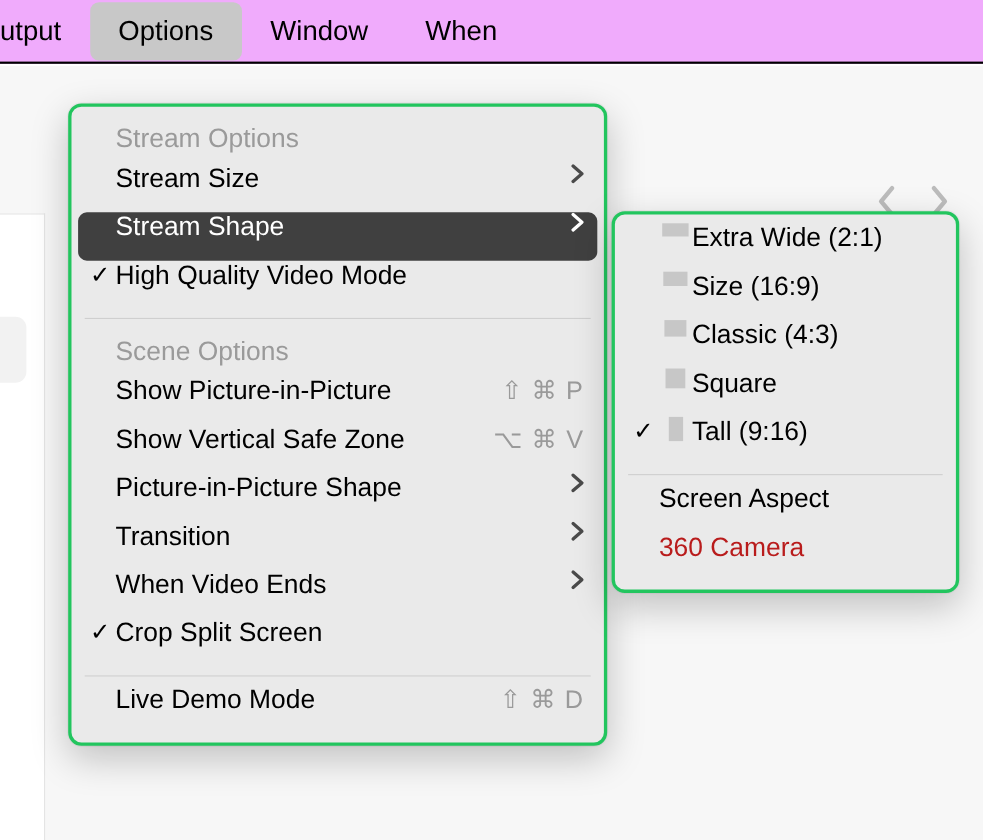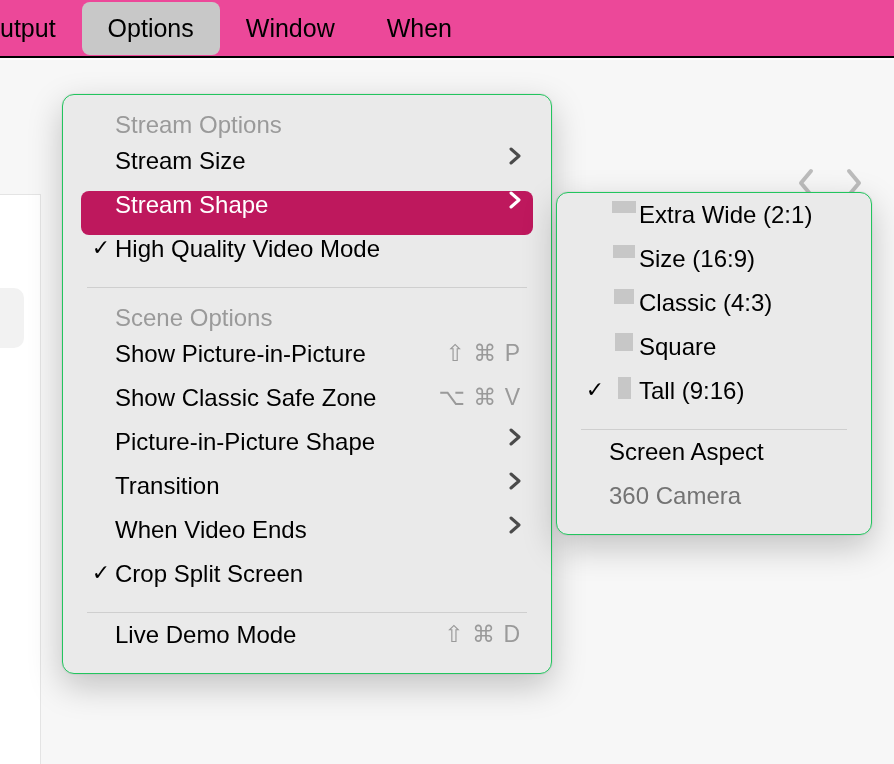--- a/index.html
+++ b/index.html
@@ -12,21 +12,21 @@
     position: relative;
   }
 
   
   .menubar {
     display: flex;
     align-items: center;
     height: 58px;
     padding: 0 0 0 0;
     border-bottom: 2px solid #000;
-    background: #ec4899;
+    background: #f0abfc;
     gap: 0;
   }
   .menubar-item {
     padding: 12px 26px;
     border-radius: 8px;
     font-size: 25px;
     cursor: default;
   }
   .menubar-item.partial {
     padding-left: 0;
@@ -70,24 +70,24 @@
     display: flex;
     gap: 28px;
     color: #bcbcbc;
   }
   .nav-arrows svg { display: block; }
 
   
   .menu-panel {
     position: absolute;
     background: #eaeaea;
-    border: 1px solid #22c55e;
+    border: 3px solid #22c55e;
     border-radius: 12px;
     box-shadow: 0 12px 34px rgba(0,0,0,0.22), 0 0 0 1px rgba(0,0,0,0.04);
-    padding: 8px 12px;
+    padding: 8px 0;
   }
   .options-panel {
     top: 94px;
     left: 62px;
     width: 490px;
   }
   .shape-panel {
     top: 192px;
     left: 556px;
     width: 316px;
@@ -130,29 +130,29 @@
     font-size: 23px;
     letter-spacing: 1px;
   }
   .menu-row .chevron {
     color: #4a4a4a;
     margin-left: 10px;
     display: flex;
     align-items: center;
   }
   .menu-row.highlight {
-    background: #be185d;
+    background: #404040;
     color: #fff;
     border-radius: 8px;
     margin: 0 6px;
     padding-left: 6px;
     padding-right: 12px;
   }
   .menu-row.highlight .chevron { color: #fff; }
-  .menu-row.disabled .label { color: #737373; }
+  .menu-row.disabled .label { color: #b91c1c; }
 
   .menu-sep {
     height: 1px;
     background: #cfcfcf;
     margin: 8px 12px;
   }
 
   
   .swatch {
     background: #c7c7c7;
@@ -233,21 +233,21 @@
   <div class="menu-section-title">Scene Options</div>
 
   <div class="menu-row">
     <span class="check-col"></span>
     <span class="label">Show Picture-in-Picture</span>
     <span class="shortcut">⇧ ⌘ P</span>
   </div>
 
   <div class="menu-row">
     <span class="check-col"></span>
-    <span class="label">Show Classic Safe Zone</span>
+    <span class="label">Show Vertical Safe Zone</span>
     <span class="shortcut">⌥ ⌘ V</span>
   </div>
 
   <div class="menu-row">
     <span class="check-col"></span>
     <span class="label">Picture-in-Picture Shape</span>
     <span class="chevron">
       <svg width="12" height="18" viewBox="0 0 12 18">
           <path d="M2 2 L10 9 L2 16" stroke="currentColor" stroke-width="3" fill="none" stroke-linecap="round" stroke-linejoin="round"></path>
         </svg>

